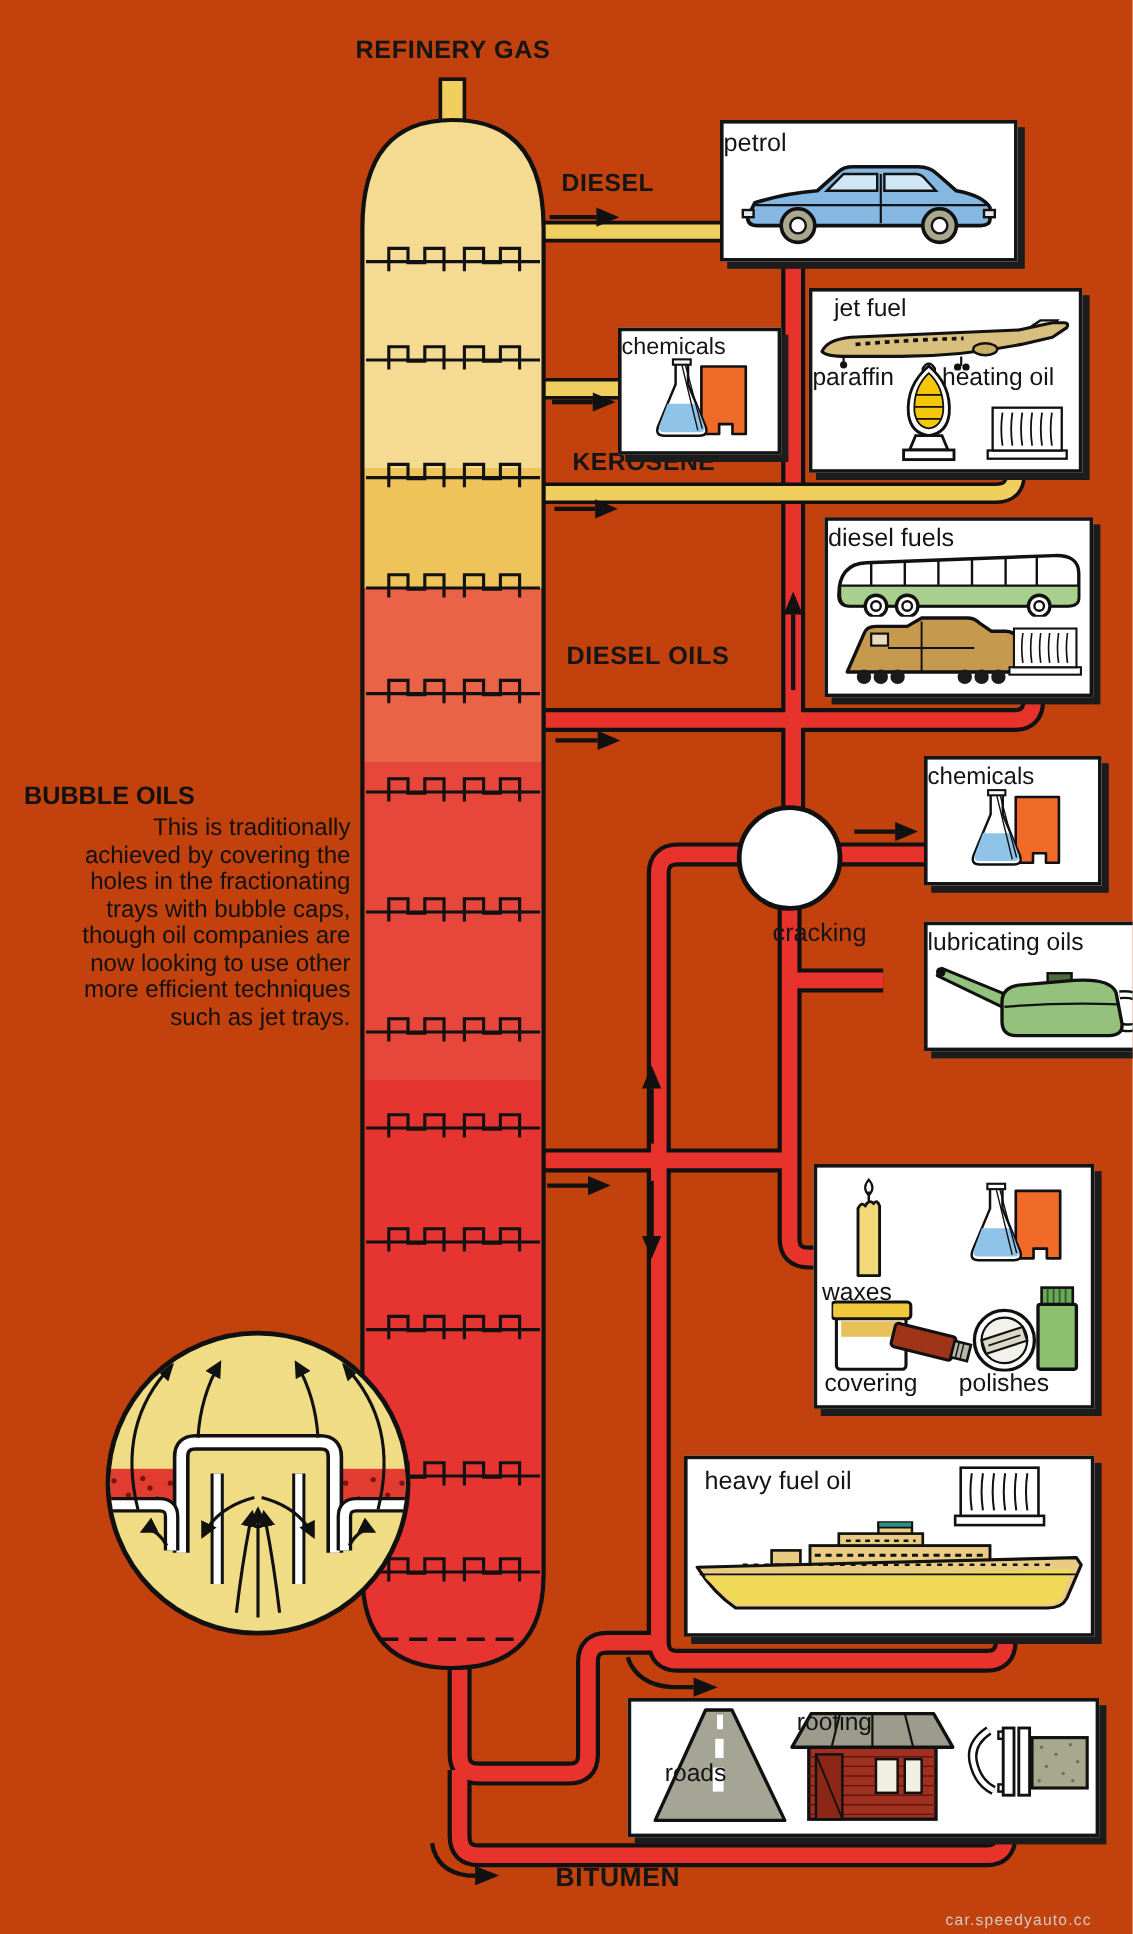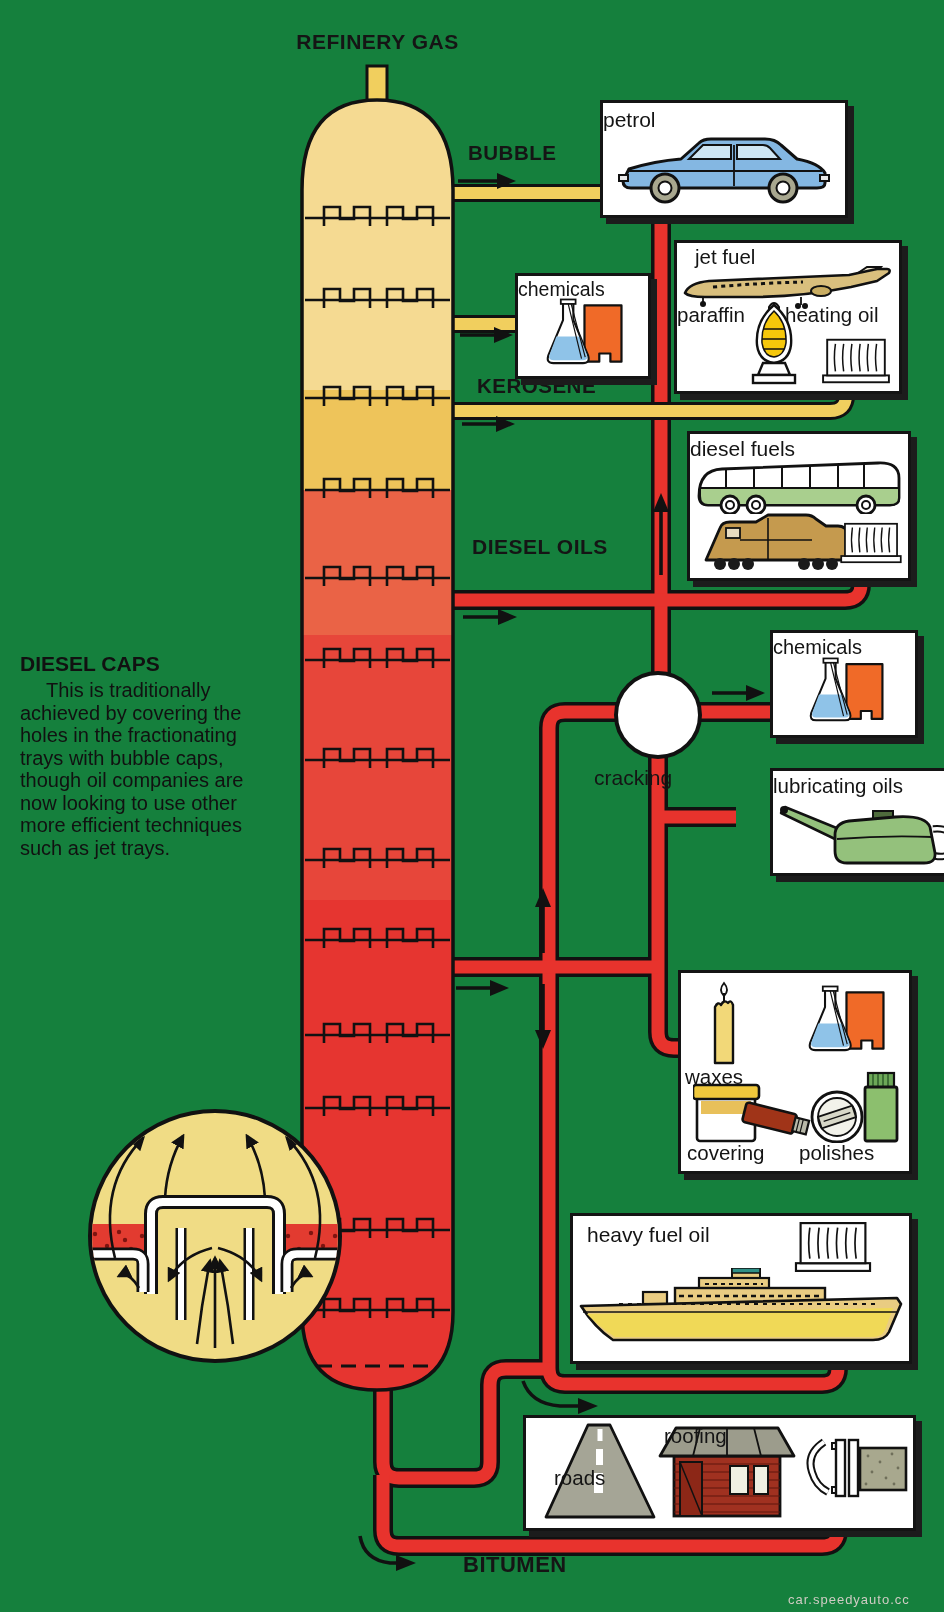--- a/index.html
+++ b/index.html
@@ -1,34 +1,34 @@
 <!DOCTYPE html>
 <html><head>
 <meta charset="utf-8">
 <style>
   html,body{margin:0;padding:0;background:#fff;}
-  .stage{position:relative;width:944px;height:1612px;background:#15803d;overflow:hidden;
+  .stage{position:relative;width:944px;height:1612px;background:#c2410c;overflow:hidden;
          font-family:"Liberation Sans",sans-serif;color:#111;}
   .abs{position:absolute;}
   .lbl{position:absolute;color:#151515;white-space:nowrap;}
   .caps{font-weight:700;letter-spacing:0.5px;}
   .pbox{position:absolute;background:#fff;border:3px solid #141414;
         box-shadow:6px 6px 0 #1c1c1c;z-index:4;}
   .boxlbl{position:absolute;font-size:20.5px;color:#141414;white-space:nowrap;}
   svg{display:block;}
   .pO{stroke:#111;stroke-width:20;fill:none;}
   .pR{stroke:#e8332d;stroke-width:13;fill:none;}
   .yO{stroke:#111;stroke-width:18;fill:none;}
   .pY{stroke:#f1cf5e;stroke-width:12;fill:none;}
   .arrL{stroke:#111;stroke-width:3.6;fill:none;}
   .arrH{fill:#111;stroke:none;}
   #sidebar{position:absolute;left:20px;top:652px;width:272px;z-index:4;}
   #sidebar h3{margin:0 0 3px 0;font-size:21px;font-weight:700;}
   #sidebar p{margin:0;font-size:20px;line-height:22.5px;white-space:pre-line;}
-  #sidebar p.p2{text-indent:26px;}
+  #sidebar p.p2{text-indent:26px;text-align:right;}
   #watermark{position:absolute;left:788px;top:1592px;font-size:13px;color:#d0ccc4;
              letter-spacing:1px;z-index:5;}
   .circle{position:absolute;left:614px;top:671px;width:88px;height:88px;background:#fff;
           border:4px solid #111;border-radius:50%;box-sizing:border-box;z-index:4;}
 </style>
 </head>
 <body>
 
 <div class="stage">
 
@@ -198,24 +198,24 @@
         <path d="M206,182 Q216,165 226,170"></path>
         <path d="M30,152 Q12,80 58,32"></path>
         <path d="M230,152 Q248,80 202,32"></path>
         <path d="M80,92 Q82,58 98,30"></path>
         <path d="M180,92 Q178,58 162,30"></path>
       </g>
     </g>
   </svg>
 
   <div class="lbl caps" style="left:250px;top:30px;width:255px;text-align:center;font-size:21px;z-index:4">REFINERY GAS</div>
-  <div class="lbl caps" style="left:468px;top:141px;font-size:20.5px;z-index:4">BUBBLE</div>
+  <div class="lbl caps" style="left:468px;top:141px;font-size:20.5px;z-index:4">DIESEL</div>
   <div class="lbl caps" style="left:477px;top:374px;font-size:20.5px;z-index:4">KEROSENE</div>
   <div class="lbl caps" style="left:472px;top:535px;font-size:21px;z-index:4">DIESEL OILS</div>
-  <div class="lbl" style="left:594px;top:766px;width:128px;text-align:left;font-size:21px;z-index:4">cracking</div>
+  <div class="lbl" style="left:594px;top:766px;width:128px;text-align:right;font-size:21px;z-index:4">cracking</div>
   <div class="lbl caps" style="left:463px;top:1552px;font-size:22px;z-index:4">BITUMEN</div>
 
   <div class="circle"></div>
 
   <div class="pbox" style="left:600px;top:100px;width:242px;height:112px">
     <div class="boxlbl" style="left:0;right:0;top:5px;font-size:21px">petrol</div>
     <svg class="abs" style="left:14px;top:28px" width="214" height="78" viewBox="0 0 214 78">
       <path d="M6,50 L12,38 Q38,30 64,28 L82,12 Q86,8 94,8 H148 Q158,8 164,14 L180,28 Q202,32 208,42 V52 Q208,57 200,57 H14 Q6,57 6,50 Z" fill="#84b7e2" stroke="#111" stroke-width="3" stroke-linejoin="round"></path>
       <path d="M86,14 H114 V28 H72 Z" fill="#cfe6f4" stroke="#111" stroke-width="2"></path>
       <path d="M120,14 H146 Q150,14 153,17 L163,28 H120 Z" fill="#cfe6f4" stroke="#111" stroke-width="2"></path>
@@ -401,21 +401,21 @@
         <circle cx="70" cy="36" r="1.4"></circle>
           <circle cx="84" cy="42" r="1.4"></circle>
           <circle cx="96" cy="32" r="1.4"></circle>
         <circle cx="64" cy="48" r="1.4"></circle>
           <circle cx="92" cy="48" r="1.4"></circle>
       </g>
     </svg>
   </div>
 
   <div id="sidebar">
-    <h3>DIESEL CAPS</h3>
+    <h3>BUBBLE OILS</h3>
     <p class="p2">This is traditionally
 achieved by covering the
 holes in the fractionating
 trays with bubble caps,
 though oil companies are
 now looking to use other
 more efficient techniques
 such as jet trays.</p>
   </div>
 

